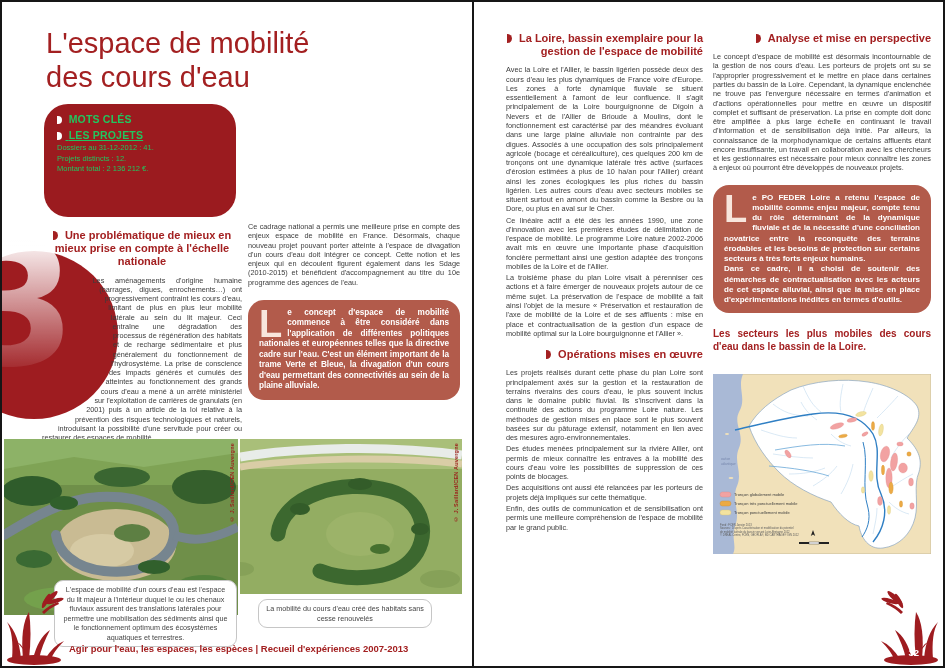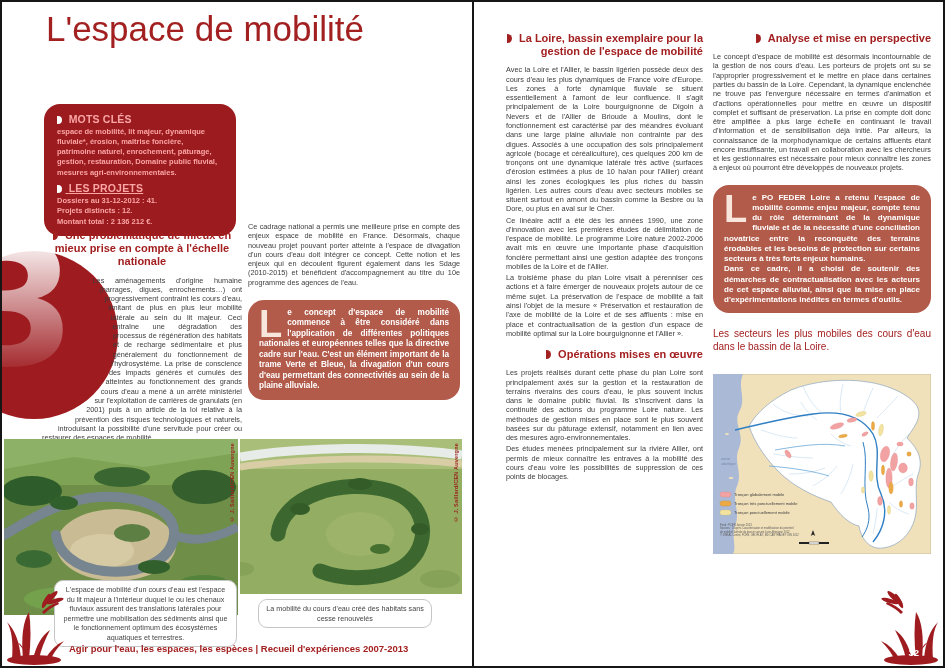--- a/index.html
+++ b/index.html
@@ -3,26 +3,26 @@
 <meta charset="utf-8">
 <style>
   html,body{margin:0;padding:0;background:#e8e8e8;font-family:"Liberation Sans",sans-serif;}
   .spread{position:relative;width:945px;height:668px;background:#fff;border:2px solid #161616;
           box-sizing:border-box;overflow:hidden;-webkit-hyphens:auto;hyphens:auto;}
   .spine{position:absolute;left:470px;top:0;width:2px;height:100%;background:#161616;}
   .page{position:absolute;top:0;height:668px;}
   .page.l{left:0;width:470px;}
   .page.r{left:472px;width:471px;}
 
-  .title{position:absolute;left:44px;top:10px;font-size:35px;line-height:34px;color:#a32021;font-weight:500;}
+  .title{position:absolute;left:44px;top:24px;font-size:29px;line-height:34px;color:#a32021;font-weight:500;}
   .kwbox{position:absolute;left:42px;top:102px;width:192px;min-height:113px;background:#9b1b1f;
-         border-radius:16px;padding:9px 13px;box-sizing:border-box;color:#fca5a5;}
+         border-radius:24px;padding:9px 13px;box-sizing:border-box;color:#22c55e;}
   .kwtitle{font-size:10.5px;font-weight:bold;letter-spacing:.2px;margin-bottom:2px;}
   .kwbody{font-size:7.5px;font-weight:bold;line-height:1.35;}
-  .kwline{font-size:7.5px;font-weight:bold;line-height:1.4;}
+  .kwline{font-size:7.5px;font-weight:normal;line-height:1.4;}
   .mt5{margin-top:4px;text-decoration:underline;}
 
   .bullet{display:inline-block;width:5px;height:9px;border-radius:0 9px 9px 0;background:#a32021;
           margin-right:4px;vertical-align:-1px;}
   .bullet.w{background:#fff;height:8px;width:4.5px;}
 
   .chapcircle{position:absolute;left:-52px;top:249px;width:168px;height:168px;border-radius:50%;
               background:#9e1c20;}
   .chapnum{position:absolute;left:8px;top:-30px;font-size:170px;line-height:170px;font-weight:bold;
            font-family:"DejaVu Sans",sans-serif;
@@ -42,46 +42,46 @@
   .callout p{margin:0;}
   .dropcap{float:left;font-size:38px;line-height:30px;font-weight:bold;color:#f8e6dd;margin:1px 5px 0 0;}
 
   .photo{position:absolute;overflow:hidden;}
   .photo svg{display:block;}
   .credit{position:absolute;writing-mode:vertical-rl;transform:rotate(180deg);font-size:5.5px;
           color:#9b241d;font-weight:bold;letter-spacing:.2px;}
   .capbox{position:absolute;background:#fff;border:1px solid #c6c6c6;border-radius:9px;
           padding:4px 6px;font-size:7.2px;line-height:1.32;text-align:center;color:#444;box-sizing:border-box;}
 
-  .mapcaption{font-size:10px;font-weight:normal;color:#a32021;line-height:1.3;margin:14px 0 21px 0;
+  .mapcaption{font-size:10px;font-weight:bold;color:#a32021;line-height:1.3;margin:14px 0 21px 0;
               -webkit-hyphens:none;hyphens:none;}
 
   .footgfx{position:absolute;}
   .pageno{position:absolute;color:#fff;font-weight:bold;font-size:9.5px;z-index:5;}
   .footertext{position:absolute;left:67px;top:641px;font-size:9.5px;font-weight:bold;color:#a32021;
               -webkit-hyphens:none;hyphens:none;}
 </style>
 </head>
 <body>
 
 <div class="spread">
   <div class="spine"></div>
 
   <div class="page l">
 
     <div class="title">
       <div>L'espace de mobilité</div>
+      <div>des cours d'eau</div>
     </div>
 
     <div class="kwbox">
       <div class="kwtitle">
         <span class="bullet w"></span>
         <span>MOTS CLÉS</span>
       </div>
-      <div class="kwbody">espace de mobilité, lit majeur, dynamique fluviale*, érosion, maîtrise foncière, patrimoine naturel, enrochement, pâturage, gestion, restauration, Domaine public fluvial, mesures agri-environnementales.</div>
       <div class="kwtitle mt5">
         <span class="bullet w"></span>
         <span>LES PROJETS</span>
       </div>
       <div class="kwline">Dossiers au 31-12-2012 : 41.</div>
       <div class="kwline">Projets distincts : 12.</div>
       <div class="kwline">Montant total : 2 136 212 €.</div>
     </div>
 
     <div class="chapcircle">
@@ -179,20 +179,22 @@
       </div>
       <p>Avec la Loire et l'Allier, le bassin ligérien possède deux des cours d'eau les plus dynamiques de France voire d'Europe. Les zones à forte dynamique fluviale se situent essentiellement à l'amont de leur confluence. Il s'agit principalement de la Loire bourguignonne de Digoin à Nevers et de l'Allier de Brioude à Moulins, dont le fonctionnement est caractérisé par des méandres évoluant dans une large plaine alluviale non contrainte par des digues. Associés à une occupation des sols principalement agricole (bocage et céréaliculture), ces quelques 200 km de tronçons ont une dynamique latérale très active (surfaces d'érosion estimées à plus de 10 ha/an pour l'Allier) créant ainsi les zones écologiques les plus riches du bassin ligérien. Les autres cours d'eau avec secteurs mobiles se situent surtout en amont du bassin comme la Besbre ou la Dore, ou plus en aval sur le Cher.</p>
       <p>Ce linéaire actif a été dès les années 1990, une zone d'innovation avec les premières études de délimitation de l'espace de mobilité. Le programme Loire nature 2002-2006 avait mis en œuvre une importante phase d'acquisition foncière permettant ainsi une gestion adaptée des tronçons mobiles de la Loire et de l'Allier.</p>
       <p>La troisième phase du plan Loire visait à pérenniser ces actions et à faire émerger de nouveaux projets autour de ce même sujet. La préservation de l'espace de mobilité a fait ainsi l'objet de la mesure « Préservation et restauration de l'axe de mobilité de la Loire et de ses affluents : mise en place et contractualisation de la gestion d'un espace de mobilité optimal sur la Loire bourguignonne et l'Allier ».</p>
       <div class="shead" style="margin-top:10px;">
         <span class="bullet"></span>
         <span class="htxt">Opérations mises en œuvre</span>
       </div>
       <p>Les projets réalisés durant cette phase du plan Loire sont principalement axés sur la gestion et la restauration de terrains riverains des cours d'eau, le plus souvent inclus dans le domaine public fluvial. Ils s'inscrivent dans la continuité des actions du programme Loire nature. Les méthodes de gestion mises en place sont le plus souvent basées sur du pâturage extensif, notamment en lien avec des mesures agro-environnementales.</p>
       <p>Des études menées principalement sur la rivière Allier, ont permis de mieux connaître les entraves à la mobilité des cours d'eau voire les possibilités de suppression de ces points de blocages.</p>
+      <p>Des acquisitions ont aussi été relancées par les porteurs de projets déjà impliqués sur cette thématique.</p>
+      <p>Enfin, des outils de communication et de sensibilisation ont permis une meilleure compréhension de l'espace de mobilité par le grand public.</p>
     </div>
 
     <div class="col" style="left:239px;top:30px;width:218px;">
       <div class="shead">
         <span class="bullet"></span>
         <span class="htxt">Analyse et mise en perspective</span>
       </div>
       <p>Le concept d'espace de mobilité est désormais incontournable de la gestion de nos cours d'eau. Les porteurs de projets ont su se l'approprier progressivement et le mettre en place dans certaines parties du bassin de la Loire. Cependant, la dynamique enclenchée ne trouve pas l'envergure nécessaire en termes d'animation et d'actions opérationnelles pour mettre en œuvre un dispositif complet et suffisant de préservation. La prise en compte doit donc être amplifiée à plus large échelle en continuant le travail d'information et de sensibilisation déjà initié. Par ailleurs, la connaissance de la morphodynamique de certains affluents étant encore insuffisante, un travail en collaboration avec les chercheurs et les gestionnaires est nécessaire pour mieux connaître les zones à enjeux où pourront être développés de nouveaux projets.</p>
 
       <div class="callout" style="margin-top:12px;min-height:122px;font-size:8px;">

